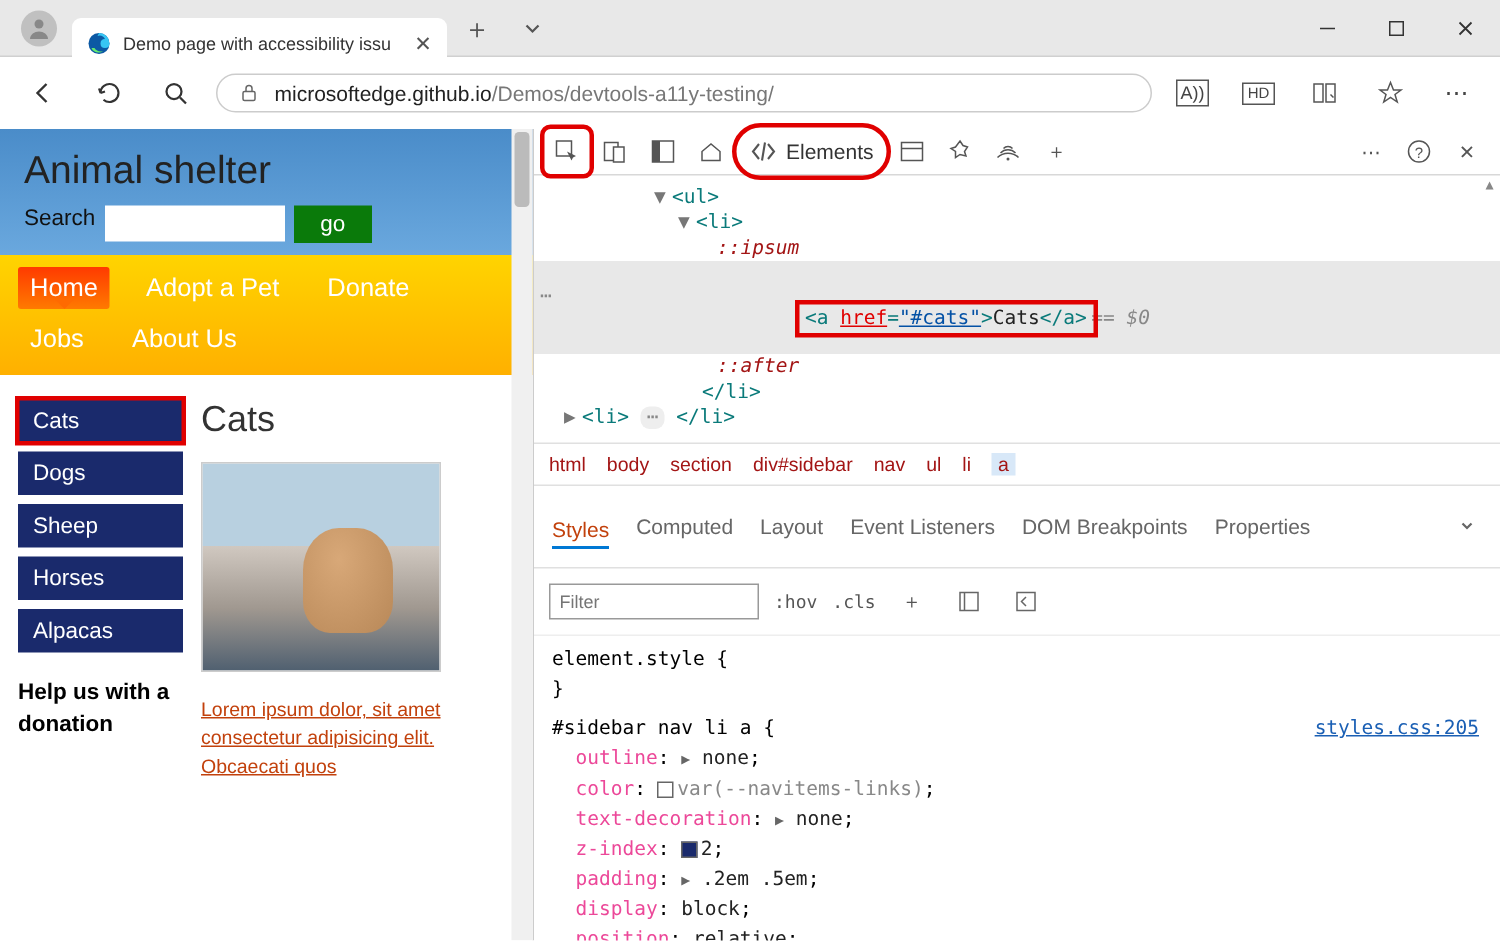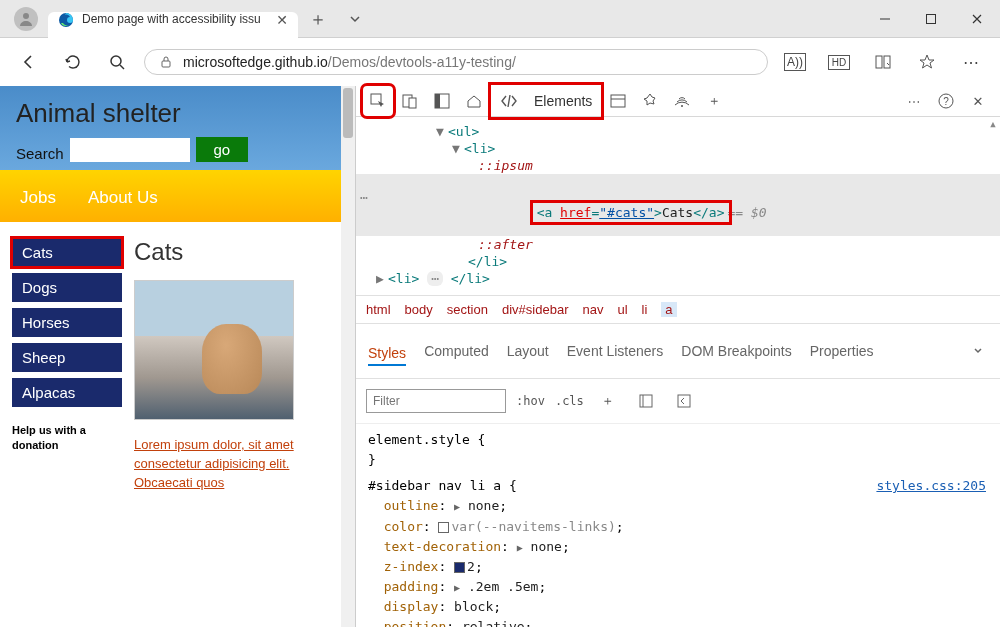--- a/index.html
+++ b/index.html
@@ -1,21 +1,21 @@
 <!DOCTYPE html>
 <html><head>
 <meta charset="utf-8">
 <style>
 * { margin: 0; padding: 0; box-sizing: border-box; }
 body { font-family: "Segoe UI", Arial, sans-serif; font-size: 13px; background: #fff; overflow: hidden; width: 1000px; height: 627px; }
 
 
 .titlebar { display: flex; align-items: center; height: 38px; background: #e8e8e8; border-bottom: 1px solid #d0d0d0; }
 .avatar { width: 24px; height: 24px; border-radius: 50%; background: #c0c0c0; margin: 0 10px 0 14px; display:flex;align-items:center;justify-content:center;color:#888;font-size:14px;}
-.tab { display: flex; align-items: flex-start; background: #fff; border-radius: 6px 6px 0 0; height: 34px; margin-top: 20px; padding: 0 8px 0 10px; min-width: 250px; gap: 8px; }
+.tab { display: flex; align-items: center; background: #fff; border-radius: 6px 6px 0 0; height: 34px; margin-top: 20px; padding: 0 8px 0 10px; min-width: 250px; gap: 8px; }
 .favicon { width: 16px; height: 16px; display:flex;align-items:center;justify-content:center; }
 .tab-title { flex: 1; font-size: 12px; color: #333; white-space: nowrap; overflow: hidden; }
 .tab-close { width: 16px; height: 16px; display:flex;align-items:center;justify-content:center;font-size:14px;color:#555;cursor:pointer; }
 .newtab { width: 28px; height: 28px; display:flex;align-items:center;justify-content:center;font-size:18px;color:#555;margin-left:6px; }
 .win-ctrls { margin-left: auto; display:flex; }
 .win-ctrls div { width: 46px; height: 38px; display:flex;align-items:center;justify-content:center;color:#444;font-size:13px; }
 .chev { width:46px;height:38px;display:flex;align-items:center;justify-content:center;color:#555;}
 
 
 .urlbar { display:flex; align-items:center; height: 48px; background:#fff; padding: 0 12px; gap: 10px; }
@@ -24,49 +24,49 @@
 .addrbox .path { color:#777; }
 
 
 .content { display:flex; height: calc(627px - 38px - 48px); }
 .page { width: 355px; position:relative; overflow:hidden; background:#fff; }
 .page-scroll { position:absolute; right:0; top:0; bottom:0; width:14px; background:#f0f0f0; }
 .page-scroll .thumb { position:absolute; top:2px; left:2px; right:2px; height:50px; background:#bbb; border-radius:3px; }
 
 .hero { background:#5b9bd5; background: linear-gradient(#4a8cc9,#6aa8de); padding:12px 16px 8px; }
 .site-title { font-size:26px; color:#222; font-weight:400; margin-bottom:8px;}
-.searchrow { display:flex; gap:6px; align-items:flex-end; }
+.searchrow { display:flex; gap:6px; align-items:flex-start; }
 .searchrow label { color:#111; font-size:15px;}
 .searchrow input { width:120px; height:24px; border:none; padding:2px 4px; font-size:13px;}
 .gobtn { background:#0a7a0a; color:#fff; border:none; padding:4px 18px; font-size:15px; }
 
 .mainnav { background: linear-gradient(#ffd400,#ffb000); padding:8px 12px 10px; }
 .mainnav-row { display:flex; gap:16px; }
 .mainnav a { color:#fff; font-size:17px; text-decoration:none; display:inline-block; padding:4px 8px; }
 .mainnav a.active { background: linear-gradient(#ff3a00,#ff7a00); border-radius:2px; position:relative; }
 .mainnav a.active::after { content:""; position:absolute; bottom:-6px; left:50%; transform:translateX(-50%); border:6px solid transparent; border-top-color:#ff6a00; }
 
 .body2col { display:flex; padding:16px 12px; gap:12px; }
 .sidebar { width:110px; }
 .sidebar ul { list-style:none; }
 .sidebar li a { display:block; background:#1a2a6c; color:#fff; padding:6px 10px; margin-bottom:6px; font-size:15px; text-decoration:none; }
 .sidebar li.sel { outline:3px solid #e00000; outline-offset:-1px; }
-.donate-cta { margin-top:16px; font-weight:700; font-size:11px; line-height:1.4; }
+.donate-cta { margin-top:16px; font-weight:700; font-size:15px; line-height:1.4; }
 
 .main { flex:1; }
 .main h2 { font-size:24px; font-weight:400; color:#333; margin-bottom:14px; }
 .catimg { width:160px; height:140px; background:linear-gradient(180deg,#b8d0e0 40%,#d0c8c0 40%,#a09890 70%,#506070 100%); border:1px solid #ccc; margin-bottom:16px; position:relative; }
 .catimg::after { content:""; position:absolute; left:50%; bottom:18%; width:60px; height:70px; background:radial-gradient(ellipse at 40% 30%,#d8a878,#b88858); border-radius:40% 40% 30% 30%; transform:translateX(-20%);}
 .lorem { font-size:13px; color:#c2410c; line-height:1.45;text-decoration:underline; }
 
 
 .devtools { flex:1; display:flex; flex-direction:column; border-left:1px solid #ccc; background:#fff; }
 .dt-tabs { display:flex; align-items:center; height:40px; border-bottom:1px solid #d8d8d8; padding:0 8px; gap:4px; }
 .dt-ico { width:28px; height:28px; display:flex;align-items:center;justify-content:center;color:#555; border-radius:3px;}
-.dt-tab { padding:6px 8px; color:#333; font-size:14px; display:flex; align-items:center; gap:16px; }
+.dt-tab { padding:6px 8px; color:#333; font-size:14px; display:flex; align-items:center; gap:6px;border-radius:15px; }
 .redbox { outline:3px solid #e00000; outline-offset:1px; }
 .dt-right { margin-left:auto; display:flex; gap:4px; }
 
 .dom { flex:0 0 auto; font-family: Consolas,monospace; font-size:13px; padding:6px 0 8px 0; position:relative; }
 .dom-scroll { position:absolute; right:0; top:0; bottom:0; width:14px; }
 .dom-scroll .up { position:absolute; top:0; right:0; width:14px;height:14px; display:flex;align-items:center;justify-content:center;font-size:9px;color:#888;}
 .dom-line { padding:1px 0 1px 20px; white-space:pre; }
 .dom-line.hl { background:#e8e8e8; }
 .dom-line .dots { position:absolute; left:4px; color:#888; }
 .tw { color:#0a7a7a; }
@@ -86,21 +86,21 @@
 .styles-tabs .active { color:#c2410c; border-bottom:2px solid #0078d4; padding-bottom:3px; margin-bottom:-9px; }
 .styles-tabs .chev { margin-left:auto; width:20px;}
 
 .filterrow { display:flex; gap:10px; padding:8px 10px; align-items:center; border-bottom:1px solid #eee; }
 .filterrow input { border:1px solid #999; height:24px; width:140px; padding:0 6px; font-size:12px; }
 .pill { font-family:Consolas,monospace; font-size:12px; color:#555; }
 
 .cssblock { font-family:Consolas,monospace; font-size:13px; padding:6px 12px 0; line-height:1.55; position:relative; }
 .cssblock .link { position:absolute; right:14px; color:#1a5fb4; text-decoration:underline; font-size:13px; }
 .css-sel { color:#000000; }
-.css-prop { color:#a16207; }
+.css-prop { color:#ec4899; }
 .css-val { color:#222; }
 .css-var { color:#888; }
 .swatch { display:inline-block; width:11px; height:11px; border:1px solid #666; vertical-align:middle; margin-right:2px; }
 .tri { color:#666; font-size:10px; }
 
 svg { display:block; }
 </style>
 </head>
 <body>
 
@@ -199,39 +199,44 @@
   <div class="page">
     <div class="hero">
       <div class="site-title">Animal shelter</div>
       <div class="searchrow">
         <label>Search</label>
         <input type="text" style="">
         <button class="gobtn">go</button>
       </div>
     </div>
     <div class="mainnav">
+      <div class="mainnav-row">
+        <a href="#" class="active">Home</a>
+        <a href="#">Adopt a Pet</a>
+        <a href="#">Donate</a>
+      </div>
       <div class="mainnav-row" style="margin-top:6px;">
         <a href="#">Jobs</a>
         <a href="#">About Us</a>
       </div>
     </div>
     <div class="body2col">
       <div class="sidebar">
         <ul>
           <li class="sel">
               <a href="#">Cats</a>
             </li>
           <li>
               <a href="#">Dogs</a>
             </li>
           <li>
+              <a href="#">Sheep</a>
+            </li>
+          <li>
               <a href="#">Horses</a>
-            </li>
-          <li>
-              <a href="#">Sheep</a>
             </li>
           <li>
               <a href="#">Alpacas</a>
             </li>
         </ul>
         <div class="donate-cta">Help us with a donation</div>
       </div>
       <div class="main">
         <h2>Cats</h2>
         <div class="catimg"></div>

